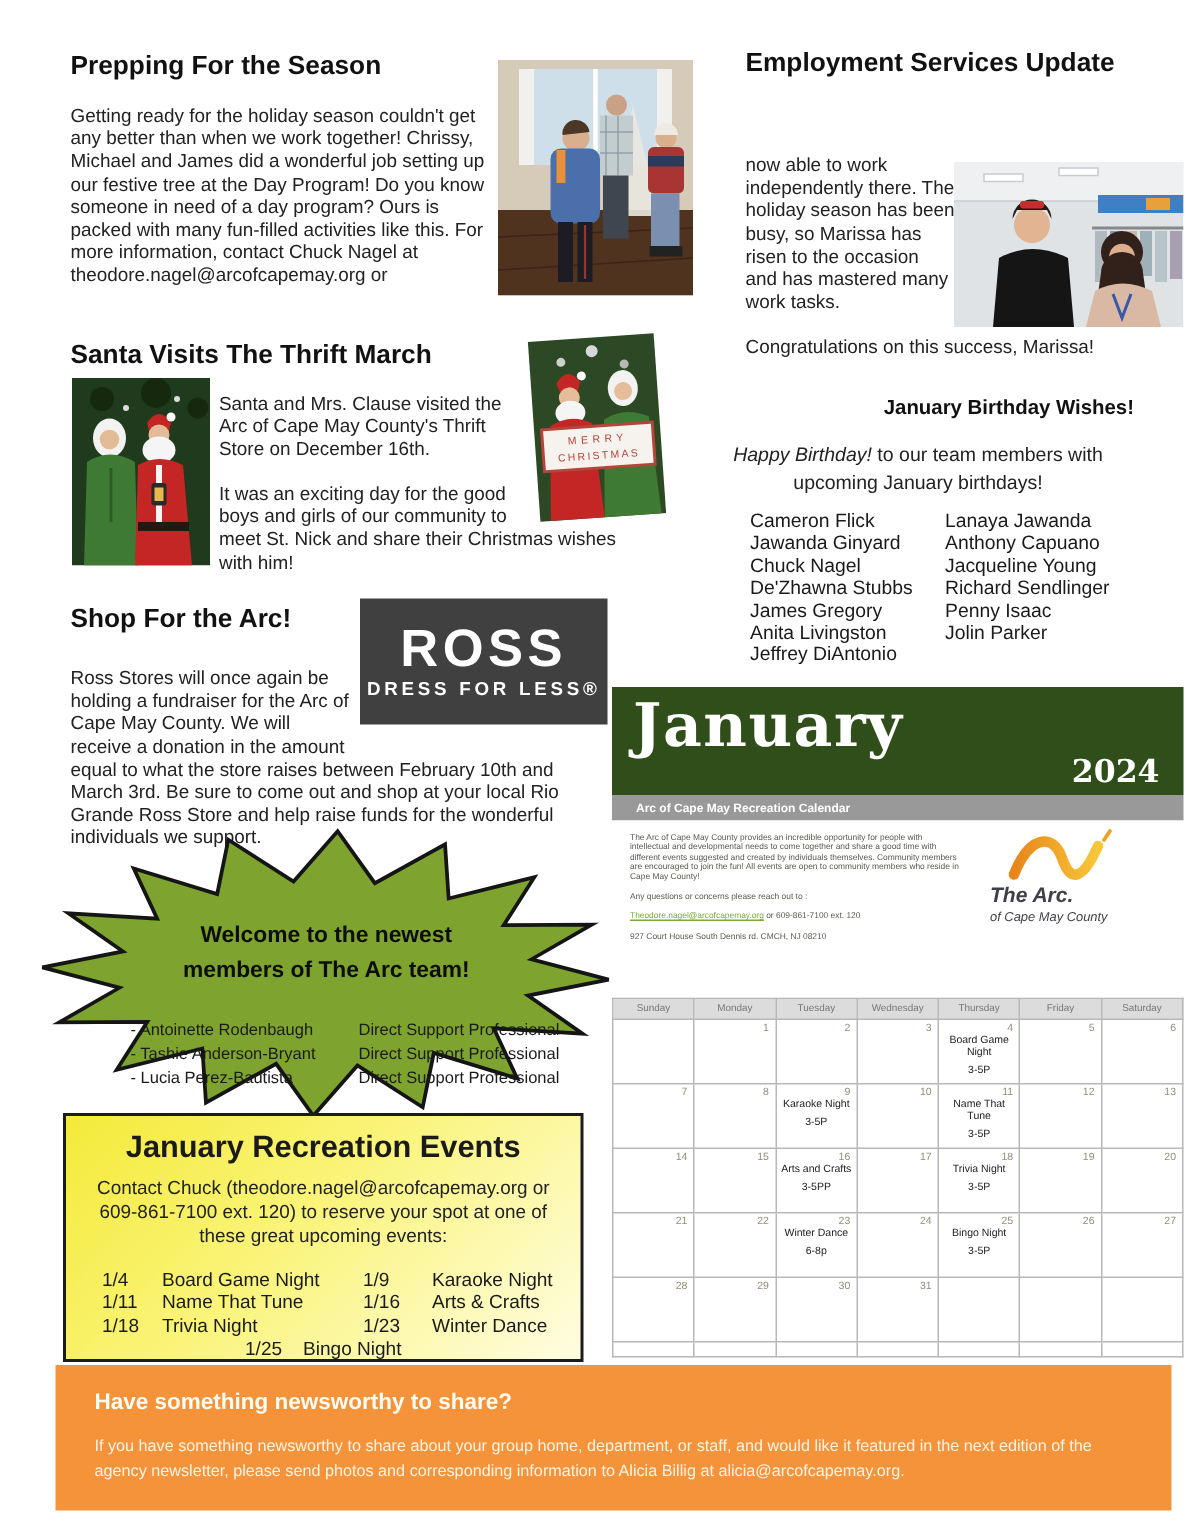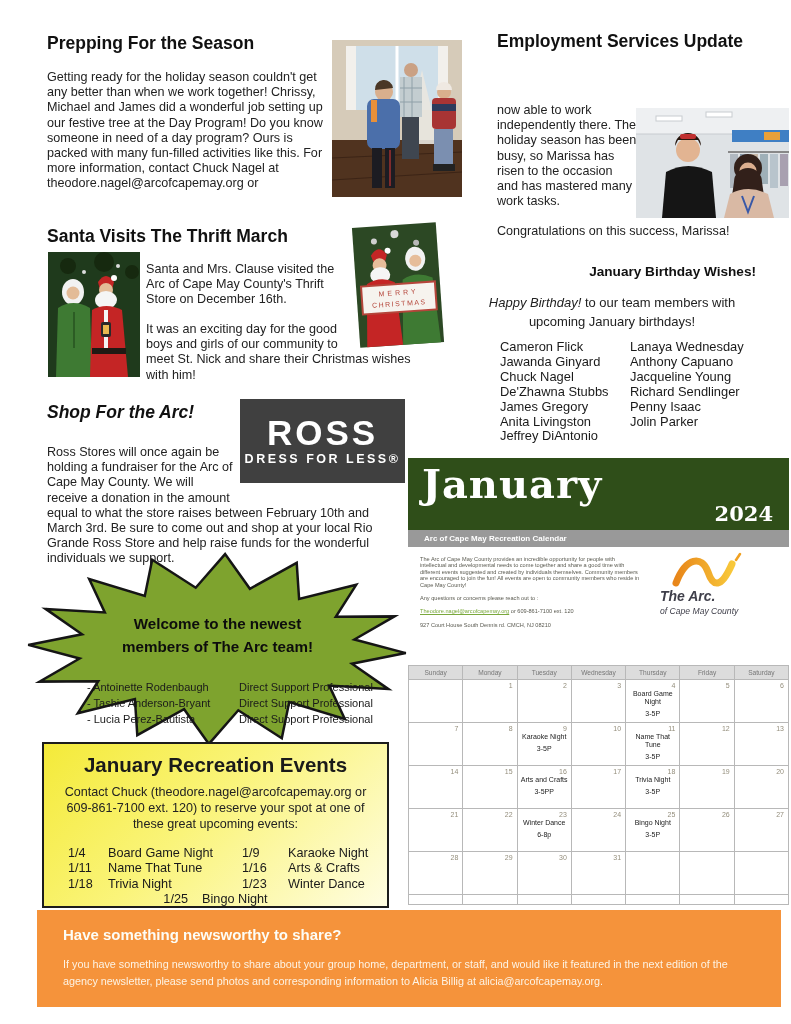--- a/index.html
+++ b/index.html
@@ -15,21 +15,21 @@
   .ph1{left:332px;top:40px;}
 
   
   .a2t{left:47px;top:226px;}
   .ph2{left:48px;top:252px;}
   .a2p1{left:146px;top:262px;width:202px;}
   .a2p2{left:146px;top:322px;width:270px;}
   .p2spacer{float:right;width:74px;height:30px;}
 
   
-  .a3t{left:47px;top:402px;font-style:italic;}
+  .a3t{left:47px;top:402px;}
   .rossbox{position:absolute;left:240px;top:399px;width:165px;height:84px;background:#1796d3;
            display:flex;flex-direction:column;align-items:center;justify-content:center;}
   .ross1{color:#fff;font-weight:bold;font-size:35px;letter-spacing:3px;line-height:34px;}
   .ross2{color:#fff;font-weight:bold;font-size:12.5px;letter-spacing:2.5px;margin-top:2px;}
   .a3b{left:47px;top:445px;width:354px;}
   .a3spacer{float:right;width:164px;height:50px;}
 
   
   .starwrap{position:absolute;left:25px;top:552px;width:385px;height:197px;z-index:2;}
   .star-title{position:absolute;left:0;right:0;top:60px;text-align:center;
@@ -270,21 +270,21 @@
     <div class="bcol1">
         <div>Cameron Flick</div>
         <div>Jawanda Ginyard</div>
         <div>Chuck Nagel</div>
         <div>De'Zhawna Stubbs</div>
         <div>James Gregory</div>
         <div>Anita Livingston</div>
         <div>Jeffrey DiAntonio</div>
       </div>
     <div class="bcol2">
-        <div>Lanaya Wednesday</div>
+        <div>Lanaya Jawanda</div>
         <div>Anthony Capuano</div>
         <div>Jacqueline Young</div>
         <div>Richard Sendlinger</div>
         <div>Penny Isaac</div>
         <div>Jolin Parker</div>
       </div>
   </div>
 
   <div class="calpanel">
     <div class="calbanner" style="background: rgb(47, 78, 25);">

